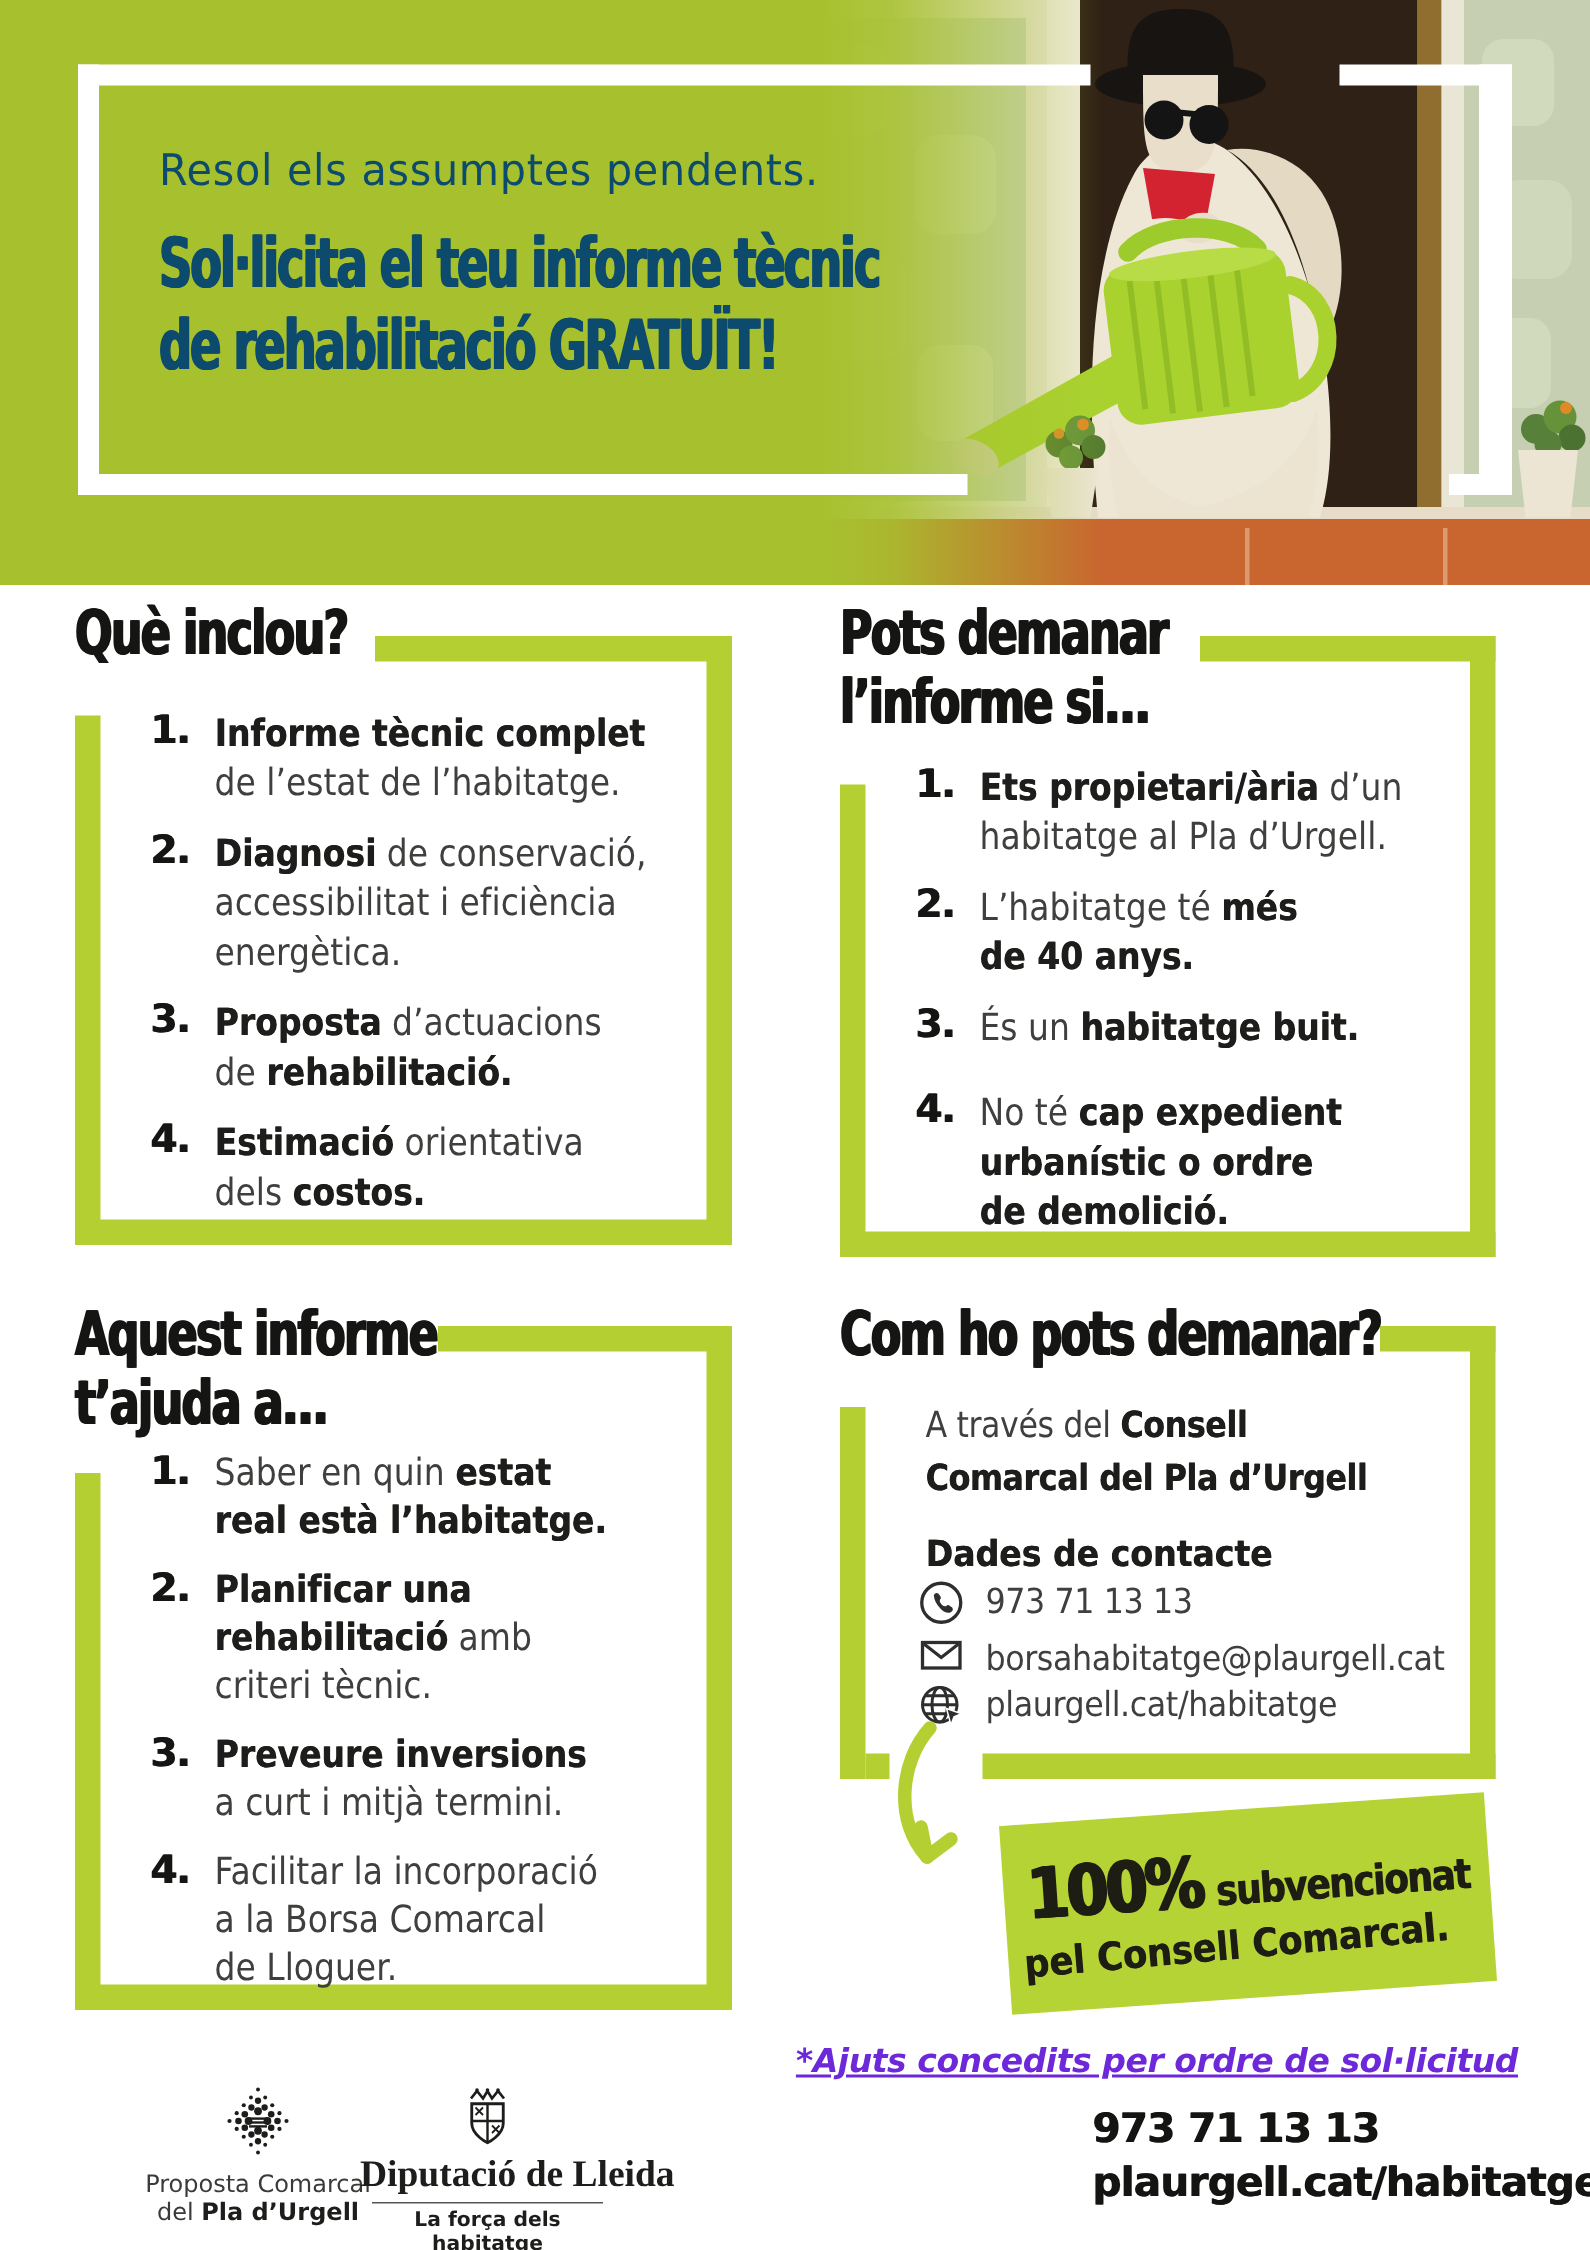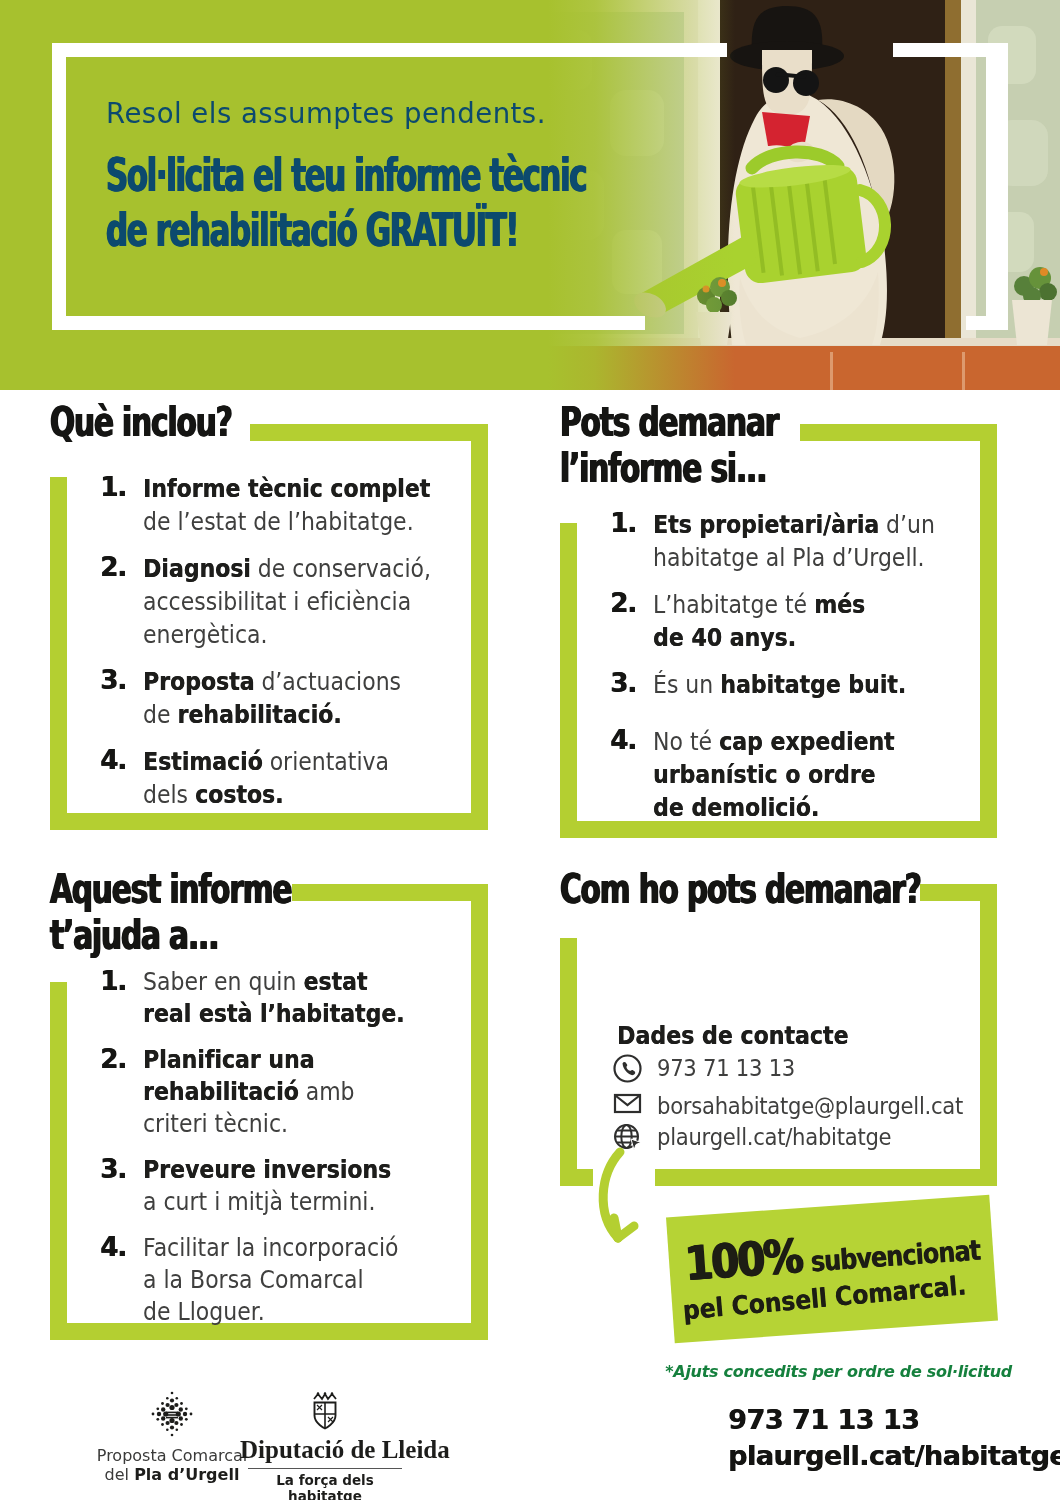--- a/index.html
+++ b/index.html
@@ -48,22 +48,22 @@
   .badge{position:absolute;left:670px;top:1206px;width:324px;height:126px;background:#b6d335;
          transform:rotate(-4deg);}
   .badge-l1{display:flex;align-items:baseline;margin:20px 0 0 16px;color:#1d1d14;white-space:nowrap;
             transform:scaleX(.85);transform-origin:0 0;}
   .badge-big{font-size:47px;font-weight:800;letter-spacing:-2px;text-shadow:1.2px 0 currentColor,-1.2px 0 currentColor;}
   .badge-sub{font-size:28px;font-weight:800;margin-left:10px;letter-spacing:-1px;
              text-shadow:.8px 0 currentColor;}
   .badge-l2{margin:4px 0 0 10px;font-size:26px;font-weight:700;color:#1d1d14;text-align:center;
             transform:scaleX(.9) rotate(-1deg);transform-origin:0 0;white-space:nowrap;
             text-shadow:.5px 0 currentColor;}
-  .note{position:absolute;right:48px;top:1362px;font-size:16px;font-weight:700;font-style:italic;
-        color:#15803d;letter-spacing:-.3px;white-space:nowrap;}
+  .note{position:absolute;right:48px;top:1362px;font-size:22px;font-weight:700;font-style:italic;
+        color:#6d28d9;letter-spacing:-.3px;white-space:nowrap;text-decoration:underline;}
   
   .logo1{position:absolute;left:92px;top:1390px;width:160px;text-align:center;color:#3a3a39;}
   .logo1 .lg-txt{font-size:16px;line-height:19px;margin-top:6px;}
   .logo2{position:absolute;left:240px;top:1390px;width:170px;text-align:center;color:#1d1d1b;}
   .logo2 .lg-title{font-family:"Liberation Serif","DejaVu Serif",serif;font-weight:700;font-size:25px;
                    margin-top:4px;white-space:nowrap;}
   .logo2 .lg-rule{height:1px;background:#555;margin:4px 8px 3px 8px;}
   .logo2 .lg-sub{font-size:13.5px;font-weight:700;}
   .foot-contact{position:absolute;left:728px;top:1402px;font-weight:800;color:#141412;font-size:27px;
                 line-height:36px;letter-spacing:-.5px;text-shadow:.6px 0 currentColor;}
@@ -282,20 +282,24 @@
     </div>
   </div>
 
   <h2 class="sec-title" style="left:560px;top:866px;">Com ho pots demanar?</h2>
   <div class="gbar" style="left:920px;top:884px;width:77px;height:17px;"></div>
   <div class="gbar" style="left:980px;top:884px;width:17px;height:302px;"></div>
   <div class="gbar" style="left:560px;top:938px;width:17px;height:248px;"></div>
   <div class="gbar" style="left:577px;top:1169px;width:16px;height:17px;"></div>
   <div class="gbar" style="left:655px;top:1169px;width:342px;height:17px;"></div>
 
+  <div class="intro">
+    <span class="ln"><span>A través del </span><span class="b">Consell</span></span>
+    <span class="ln"><span class="b">Comarcal del Pla d’Urgell</span></span>
+  </div>
   <div class="contact-head">Dades de contacte</div>
 
   <div class="crow" style="top:1052px;">
     <svg class="cicon" viewBox="0 0 31 31">
       <circle cx="15.5" cy="15.5" r="13" fill="none" stroke="#2e2e2d" stroke-width="2.2"></circle>
       <path d="M10.5 10.5 q1.2-2.2 3.2-1 l1.5 2.2 q.3 1-.7 1.9 q-.3 1.5 1.2 3 q1.5 1.5 3 1.2 q.9-1 1.9-.7 l2.2 1.5 q1.2 2-1 3.2 q-3 1.4-6.9-2.5 q-3.9-3.9-4.4-8.8 z" fill="#2e2e2d"></path>
     </svg>
     <span class="cval">973 71 13 13</span>
   </div>
   <div class="crow" style="top:1087px;align-items:flex-end;">

